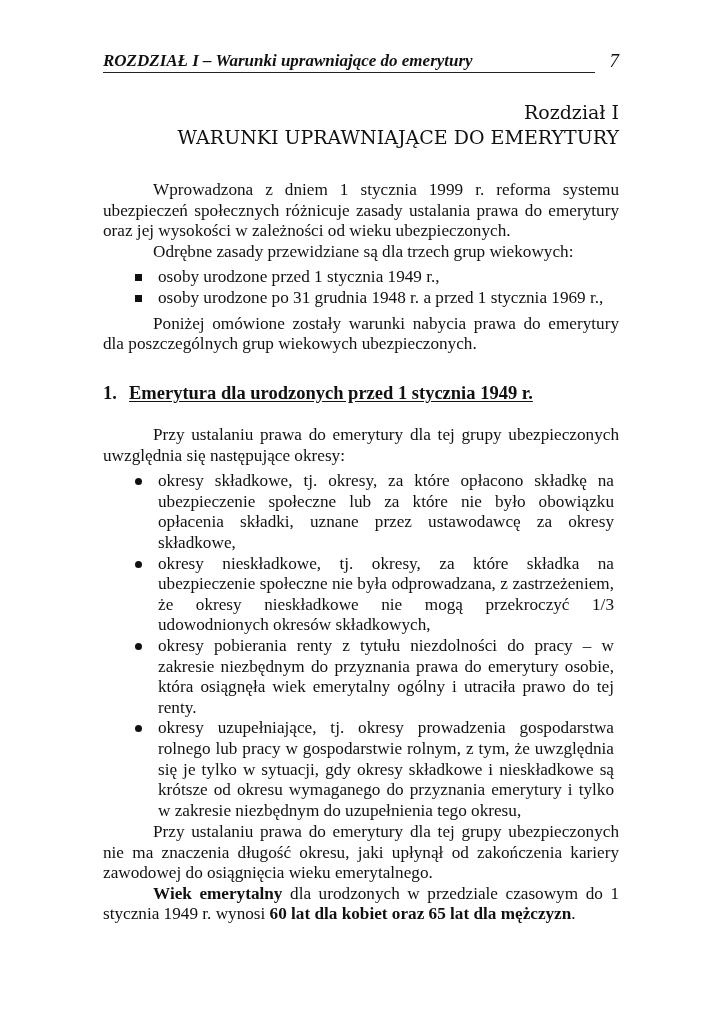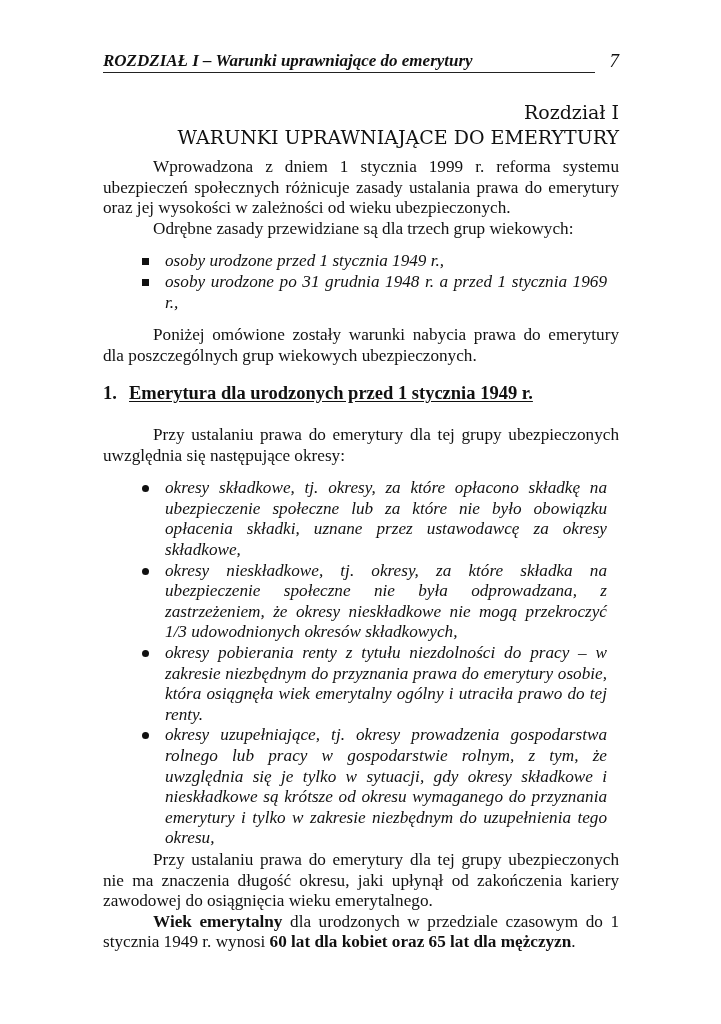--- a/index.html
+++ b/index.html
@@ -33,21 +33,21 @@
     font-size: 19px; line-height: 25px; color: #111;
   }
 
   .body-text {
     position: absolute; left: 103px; width: 516px;
     font-size: 17.2px; line-height: 20.6px; text-align: justify;
   }
   p { margin: 0; text-align: justify; }
   p.indent { text-indent: 50px; }
 
-  ul { margin: 12px; padding: 0; list-style: none; font-style: italic; }
+  ul { margin: 5px; padding: 0; list-style: none; }
   ul.square li, ul.disc li { position: relative; text-align: justify; }
   ul.square li { padding-left: 50px; }
   ul.square li .marker {
     position: absolute; left: 27px; top: 7px; width: 7px; height: 7px; background: #111;
   }
   ul.disc li { padding-left: 50px; }
   ul.disc li .marker {
     position: absolute; left: 27px; top: 7px; width: 7px; height: 7px; border-radius: 50%; background: #111;
   }
 
@@ -69,21 +69,21 @@
     <span class="title">ROZDZIAŁ I – Warunki uprawniające do emerytury</span>
     <div class="rule"></div>
     <span class="pageno">7</span>
   </div>
 
   <div class="chapter-title">
     <div>Rozdział I</div>
     <div>WARUNKI UPRAWNIAJĄCE DO EMERYTURY</div>
   </div>
 
-  <div class="body-text" style="top:157px;">
+  <div class="body-text" style="top:180px;">
     <p class="indent">Wprowadzona z dniem 1 stycznia 1999 r. reforma systemu ubezpieczeń społecznych różnicuje zasady ustalania prawa do emerytury oraz jej wysokości w zależności od wieku ubezpieczonych.</p>
     <p class="indent">Odrębne zasady przewidziane są dla trzech grup wiekowych:</p>
     <ul class="square">
       <li><span class="marker"></span><span>osoby urodzone przed 1 stycznia 1949 r.,</span></li>
       <li><span class="marker"></span><span>osoby urodzone po 31 grudnia 1948 r. a przed 1 stycznia 1969 r.,</span></li>
     </ul>
     <p class="indent">Poniżej omówione zostały warunki nabycia prawa do emerytury dla poszczególnych grup wiekowych ubezpieczonych.</p>
   </div>
 
   <div class="section-heading">
@@ -93,18 +93,18 @@
   <div class="body-text" style="top:425px;">
     <p class="indent">Przy ustalaniu prawa do emerytury dla tej grupy ubezpieczonych uwzględnia się następujące okresy:</p>
     <ul class="disc">
       <li><span class="marker"></span><span>okresy składkowe, tj. okresy, za które opłacono składkę na ubezpieczenie społeczne lub za które nie było obowiązku opłacenia składki, uznane przez ustawodawcę za okresy składkowe,</span></li>
       <li><span class="marker"></span><span>okresy nieskładkowe, tj. okresy, za które składka na ubezpieczenie społeczne nie była odprowadzana, z zastrzeżeniem, że okresy nieskładkowe nie mogą przekroczyć 1/3 udowodnionych okresów składkowych,</span></li>
       <li><span class="marker"></span><span>okresy pobierania renty z tytułu niezdolności do pracy – w zakresie niezbędnym do przyznania prawa do emerytury osobie, która osiągnęła wiek emerytalny ogólny i utraciła prawo do tej renty.</span></li>
       <li><span class="marker"></span><span>okresy uzupełniające, tj. okresy prowadzenia gospodarstwa rolnego lub pracy w gospodarstwie rolnym, z tym, że uwzględnia się je tylko w sytuacji, gdy okresy składkowe i nieskładkowe są krótsze od okresu wymaganego do przyznania emerytury i tylko w zakresie niezbędnym do uzupełnienia tego okresu,</span></li>
     </ul>
   </div>
 
-  <div class="body-text" style="top:822px;margin-top:28px;">
+  <div class="body-text" style="top:822px;">
     <p class="indent">Przy ustalaniu prawa do emerytury dla tej grupy ubezpieczonych nie ma znaczenia długość okresu, jaki upłynął od zakończenia kariery zawodowej do osiągnięcia wieku emerytalnego.</p>
     <p class="indent"><b>Wiek emerytalny</b><span> dla urodzonych w przedziale czasowym do 1 stycznia 1949 r. wynosi </span><b>60 lat dla kobiet oraz 65 lat dla mężczyzn</b><span>.</span></p>
   </div>
 
 </div>
 
 </body></html>

